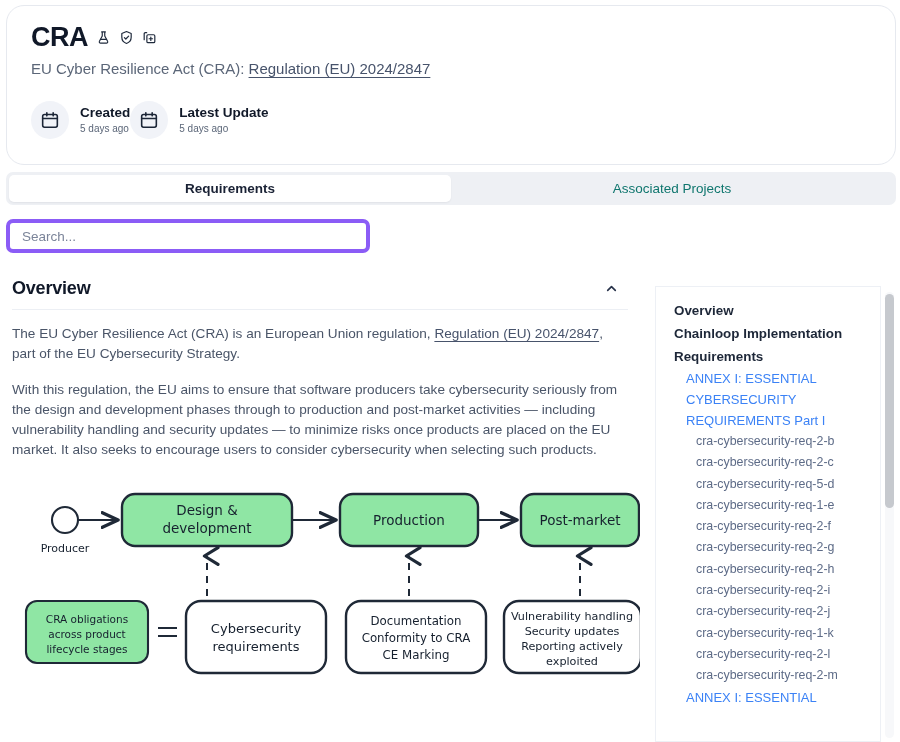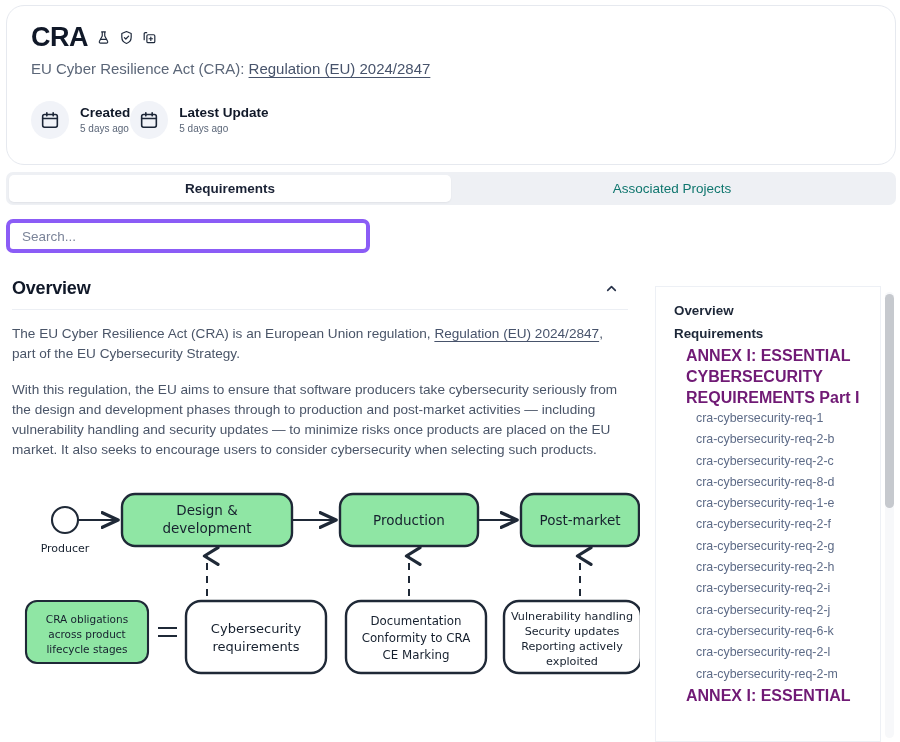--- a/index.html
+++ b/index.html
@@ -77,21 +77,21 @@
     position:absolute; left:655px; top:286px; width:226px; height:456px;
     background:#fff; border:1px solid #edf0f5; border-left:1px solid #edf0f5;
     overflow:hidden;
   }
   .toc { padding:12px 10px 0 18px; }
   .toc-l1 {
     font-size:13.4px; color:#1d2738; font-weight:700; line-height:23px;
     cursor:pointer;
   }
   .toc-l2 {
-    font-size:16px; color:#701a75; font-weight:700; line-height:21px;
+    font-size:13px; color:#3b82f6; font-weight:400; line-height:21px;
     padding-left:12px; cursor:pointer;
   }
   .toc-l3 {
     font-size:12.4px; color:#5d6b87; line-height:21.3px;
     padding-left:22px; cursor:pointer;
   }
   .scroll-track {
     position:absolute; right:6px; top:292px; width:9px; height:446px;
     background:#f7f8fa; border-radius:5px;
   }
@@ -261,33 +261,33 @@
           </g>
 
         </g>
       </svg>
     </div>
   </div>
 
   <div class="toc-wrap">
     <div class="toc" id="toc-list">
         <div class="toc-l1">Overview</div>
+        <div class="toc-l1">Chainloop Implementation</div>
         <div class="toc-l1">Requirements</div>
         <div class="toc-l2">ANNEX I: ESSENTIAL CYBERSECURITY REQUIREMENTS Part I</div>
-        <div class="toc-l3">cra-cybersecurity-req-1</div>
         <div class="toc-l3">cra-cybersecurity-req-2-b</div>
         <div class="toc-l3">cra-cybersecurity-req-2-c</div>
-        <div class="toc-l3">cra-cybersecurity-req-8-d</div>
+        <div class="toc-l3">cra-cybersecurity-req-5-d</div>
         <div class="toc-l3">cra-cybersecurity-req-1-e</div>
         <div class="toc-l3">cra-cybersecurity-req-2-f</div>
         <div class="toc-l3">cra-cybersecurity-req-2-g</div>
         <div class="toc-l3">cra-cybersecurity-req-2-h</div>
         <div class="toc-l3">cra-cybersecurity-req-2-i</div>
         <div class="toc-l3">cra-cybersecurity-req-2-j</div>
-        <div class="toc-l3">cra-cybersecurity-req-6-k</div>
+        <div class="toc-l3">cra-cybersecurity-req-1-k</div>
         <div class="toc-l3">cra-cybersecurity-req-2-l</div>
         <div class="toc-l3">cra-cybersecurity-req-2-m</div>
         <div class="toc-l2">ANNEX I: ESSENTIAL</div>
       </div>
   </div>
 
   <div class="scroll-track"></div>
   <div class="scroll-thumb"></div>
 
 </div>

